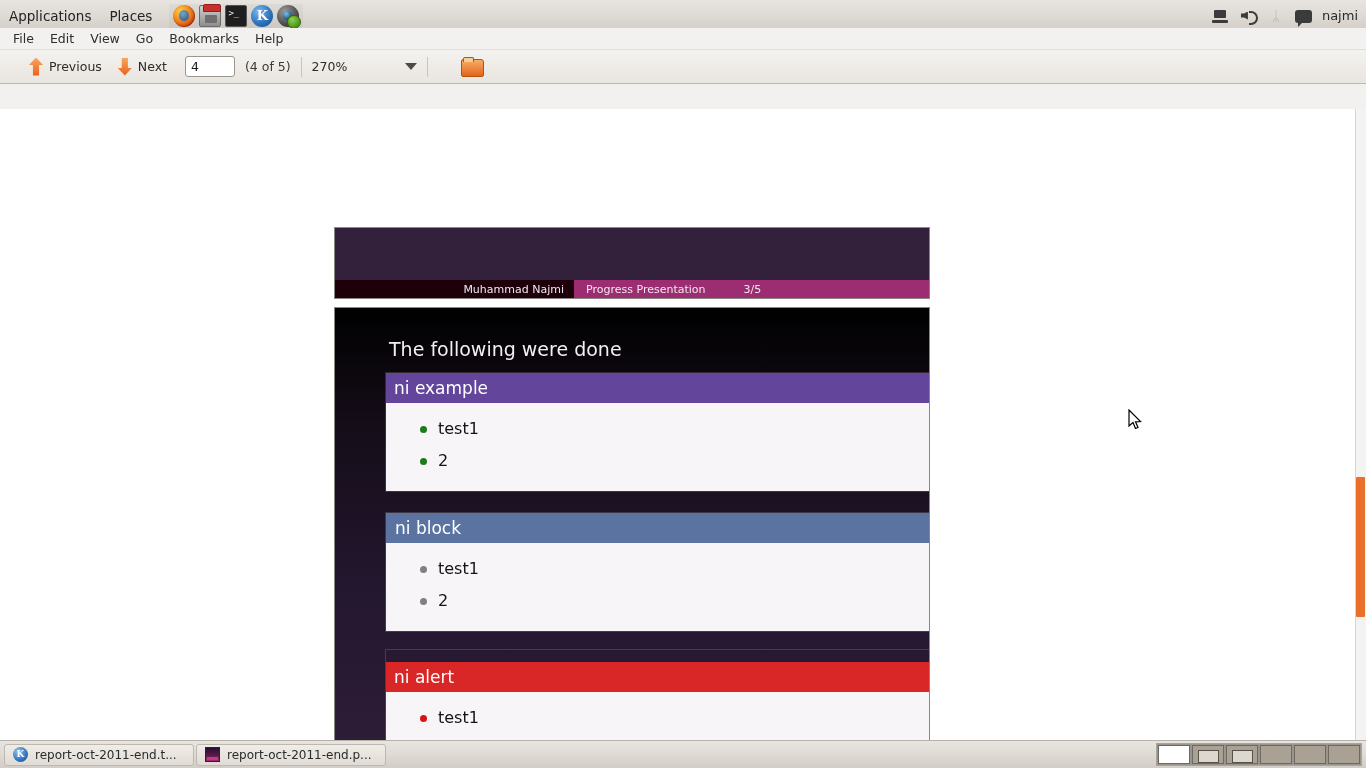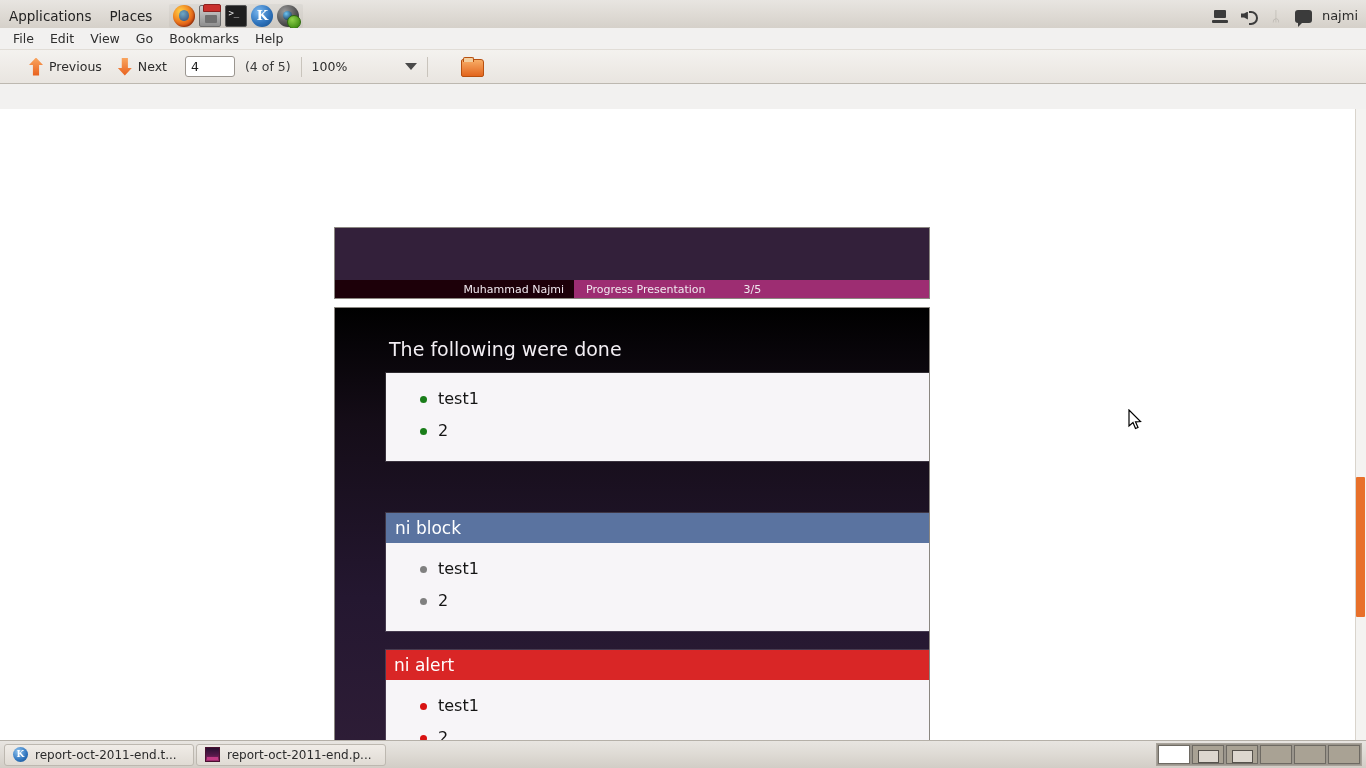--- a/index.html
+++ b/index.html
@@ -345,21 +345,21 @@
       <span class="arrow-up"></span>
       <span>Previous</span>
     </div>
     <div class="tb-btn">
       <span class="arrow-down"></span>
       <span>Next</span>
     </div>
     <input id="page-input" type="text" value="4" style="">
     <span id="page-total">(4 of 5)</span>
     <span class="tb-sep"></span>
-    <span id="zoom-level">100%</span>
+    <span id="zoom-level">270%</span>
     <span id="zoom-caret"></span>
     <span class="tb-sep"></span>
     <span id="folder-btn"></span>
   </div>
 
   <div id="doc-view">
 
     <div class="slide" id="slide-3">
       <div class="slide-footer">
         <div class="sf-left">Muhammad Najmi</div>
@@ -367,40 +367,41 @@
           <span>Progress Presentation</span>
           <span>3/5</span>
         </div>
       </div>
     </div>
 
     <div class="slide" id="slide-4">
       <div class="slide-title">The following were done</div>
 
       <div class="block" style="top:64px;">
+        <div class="block-head" style="background:#63469c;">ni example</div>
         <div class="block-body">
           <ul>
             <li style="--bullet:#1a7d1a;">test1</li>
             <li style="--bullet:#1a7d1a;">2</li>
           </ul>
         </div>
       </div>
 
       <div class="block" style="top:204px;">
         <div class="block-head" style="background:#5a73a0;padding-left:9px;">ni block</div>
         <div class="block-body">
           <ul>
             <li style="--bullet:#808080;">test1</li>
             <li style="--bullet:#808080;">2</li>
           </ul>
         </div>
       </div>
 
       <div class="block" style="top:341px;">
-        <div class="block-head" style="background:#d92626;">ni alert</div>
+        <div class="block-head" style="background:#d92626;margin-top:12px;">ni alert</div>
         <div class="block-body">
           <ul>
             <li style="--bullet:#d81212;">test1</li>
             <li style="--bullet:#d81212;">2</li>
           </ul>
         </div>
       </div>
 
     </div>
 

